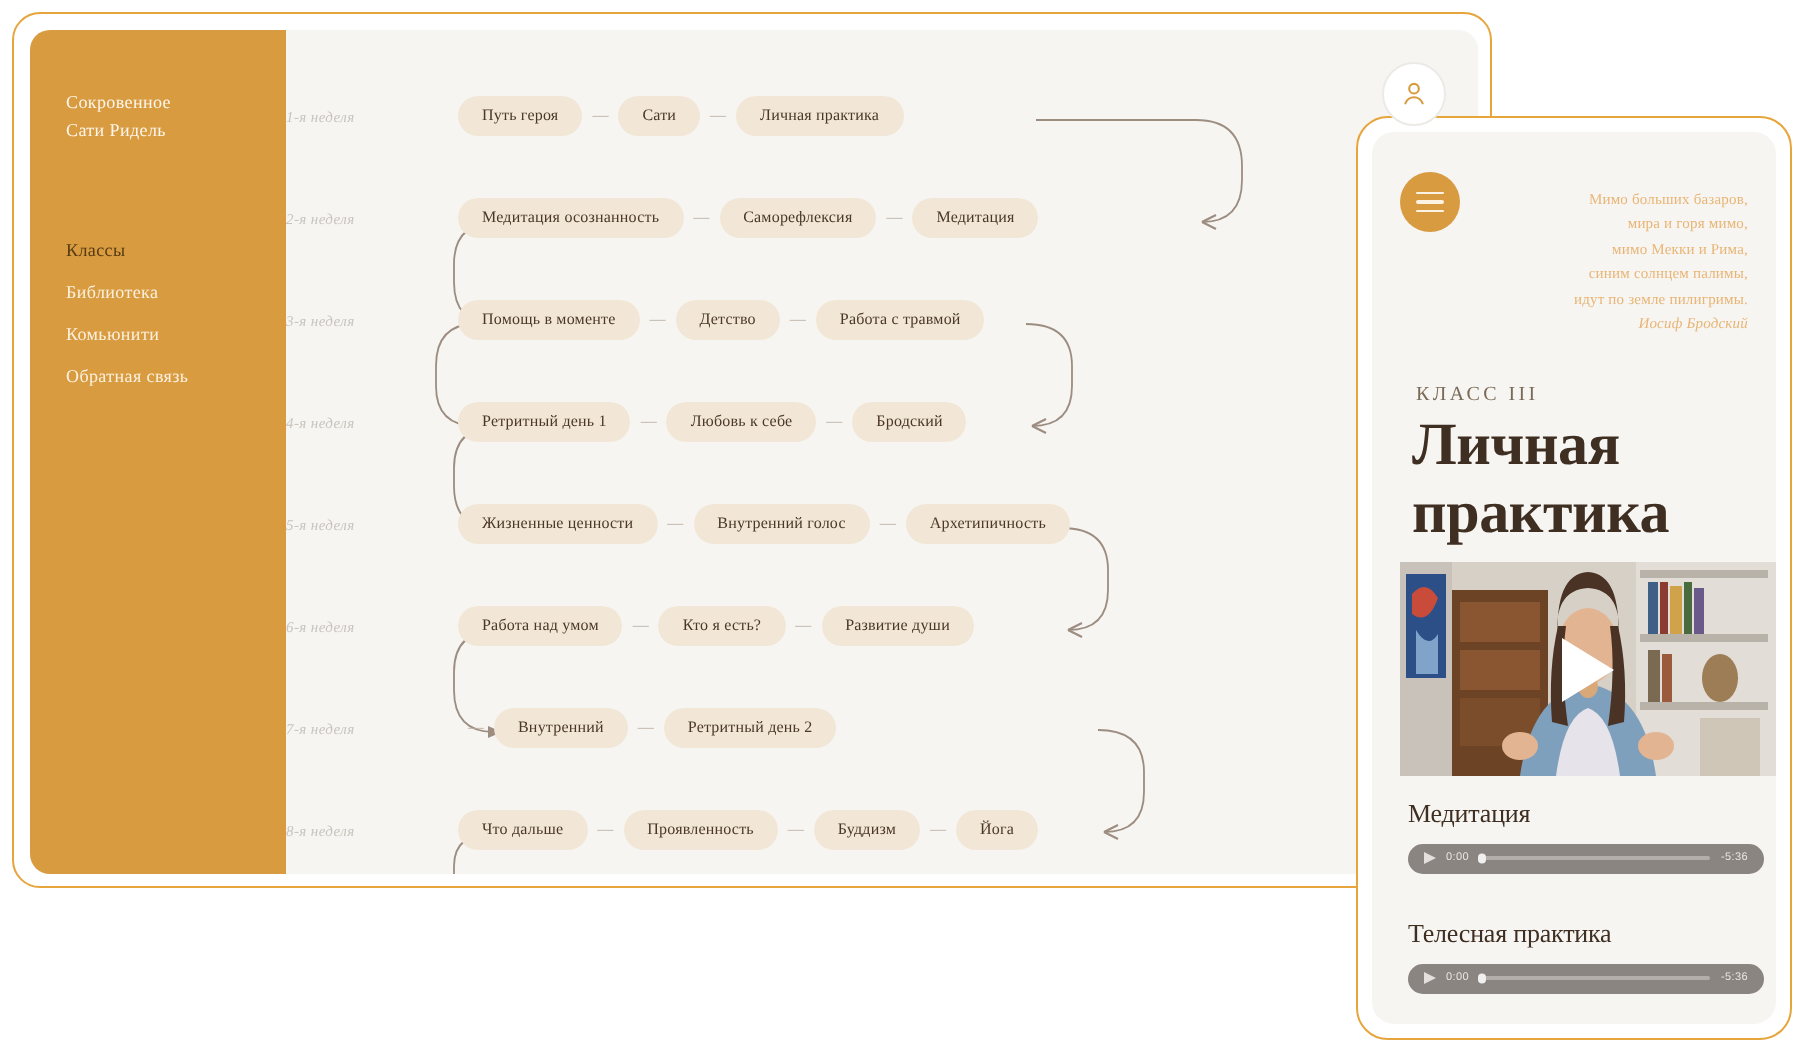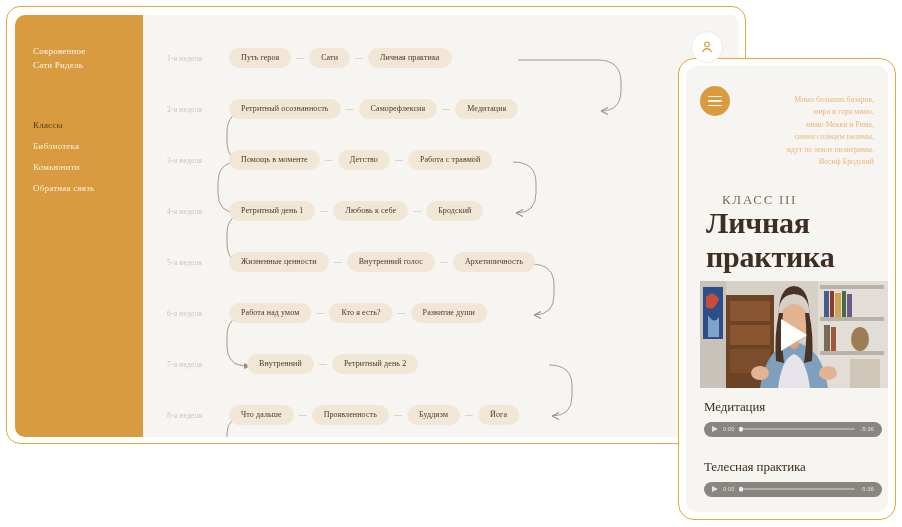--- a/index.html
+++ b/index.html
@@ -73,24 +73,24 @@
     position: absolute;
     left: 0;
     height: 22px;
     display: flex;
     align-items: center;
     white-space: nowrap;
   }
   .week-label {
     width: 86px;
     flex: 0 0 86px;
-    padding-left: 24px;
     color: #c9c4bd;
     font-size: 7.5px;
     letter-spacing: .2px;
+    font-style: italic;
   }
   .chips { display: flex; align-items: center; }
   .chip {
     background: #f2e7d7;
     color: #4a3726;
     font-size: 8px;
     padding: 0 12px;
     height: 20px;
     line-height: 20px;
     border-radius: 11px;
@@ -156,27 +156,27 @@
   .poem {
     position: absolute;
     right: 14px; top: 28px;
     width: 140px;
     text-align: right;
     color: #e8b575;
     font-size: 7.5px;
     line-height: 1.65;
     letter-spacing: .1px;
   }
-  .poem .author { display: block; }
+  .poem .author { font-style: italic; display: block; }
 
   .kicker {
     position: absolute;
-    left: 36px; top: 126px;
+    left: 22px; top: 126px;
     color: #7a6a58;
-    font-size: 13px;
+    font-size: 10px;
     letter-spacing: 1.7px;
   }
   .class-title {
     position: absolute;
     left: 20px; top: 140px;
     width: 170px;
     color: #3f2f22;
     font-size: 30px;
     line-height: 1.14;
     letter-spacing: -.2px;
@@ -307,21 +307,21 @@
           <span class="dash">—</span>
           <span class="chip">Сати</span>
           <span class="dash">—</span>
           <span class="chip">Личная практика</span>
         </div>
       </div>
 
       <div class="row" style="top:83px">
         <div class="week-label">2-я неделя</div>
         <div class="chips">
-          <span class="chip">Ретритный осознанность</span>
+          <span class="chip">Медитация осознанность</span>
           <span class="dash">—</span>
           <span class="chip">Саморефлексия</span>
           <span class="dash">—</span>
           <span class="chip">Медитация</span>
         </div>
       </div>
 
       <div class="row" style="top:134px">
         <div class="week-label">3-я неделя</div>
         <div class="chips">

